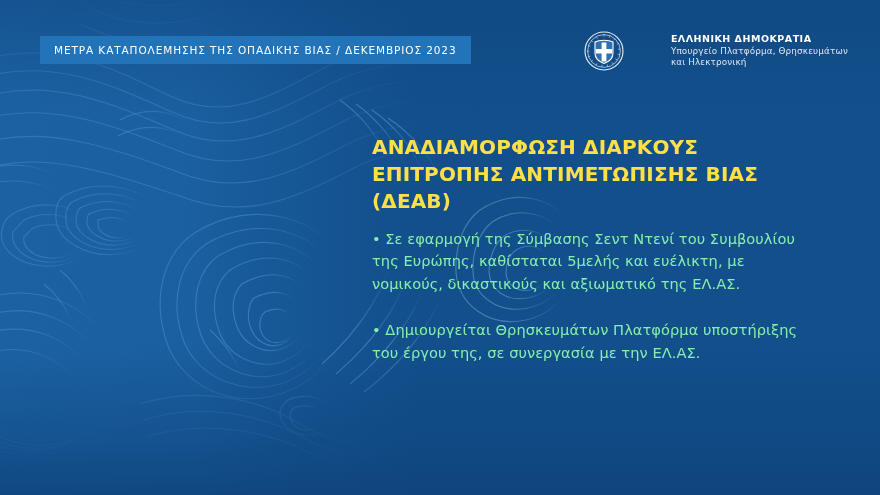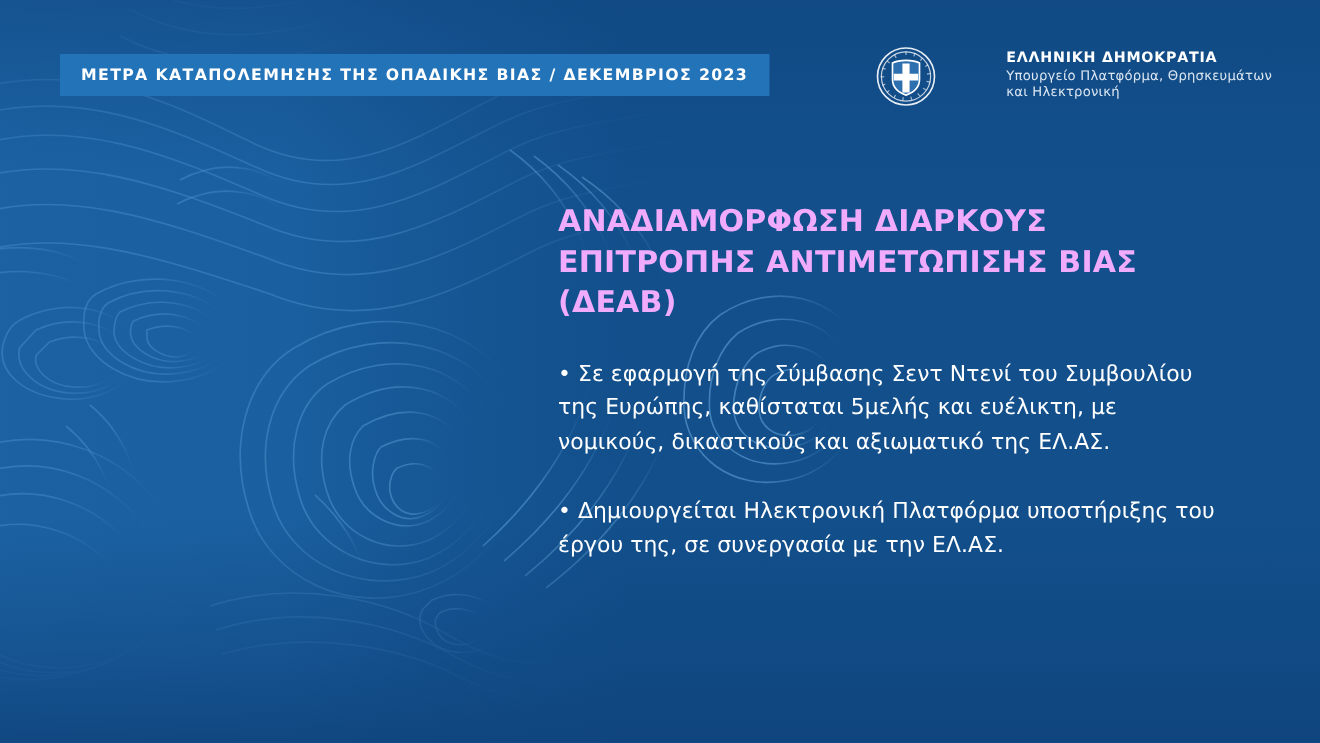--- a/index.html
+++ b/index.html
@@ -77,21 +77,21 @@
     height: 28px;
     display: flex;
     align-items: center;
     padding: 0 14px;
     background: #2273B8;
     z-index: 3;
   }
   .eyebrow-text {
     color: #ffffff;
     font-size: 10.5px;
-    font-weight: 700;
+    font-weight: 400;
     letter-spacing: 0.9px;
     white-space: nowrap;
     line-height: 1;
   }
 
   
   .gov-logo {
     position: absolute;
     right: 32px;
     top: 31px;
@@ -129,29 +129,29 @@
 
   
   .content {
     position: absolute;
     left: 372px;
     top: 134px;
     width: 462px;
     z-index: 3;
   }
   .slide-title {
-    color: #f0abfc;
+    color: #fde047;
     font-size: 20px;
     font-weight: 700;
     line-height: 1.36;
     letter-spacing: 0.15px;
-    margin: 0 0 23px 0;
+    margin: 0 0 12px 0;
   }
   .bullet {
-    color: #ffffff;
+    color: #86efac;
     font-size: 14.6px;
     font-weight: 400;
     line-height: 1.56;
     letter-spacing: 0.05px;
     margin: 0 16px 23px 0;
   }
   .bullet:last-child { margin-bottom: 0; }
 </style>
 </head>
 <body>
@@ -289,16 +289,16 @@
       <span class="gov-line2">Υπουργείο Πλατφόρμα, Θρησκευμάτων</span>
       <span class="gov-line3">και Ηλεκτρονική</span>
     </span>
   </div>
 
   <div class="content">
     <h1 class="slide-title">ΑΝΑΔΙΑΜΟΡΦΩΣΗ ΔΙΑΡΚΟΥΣ ΕΠΙΤΡΟΠΗΣ ΑΝΤΙΜΕΤΩΠΙΣΗΣ ΒΙΑΣ (ΔΕΑΒ)</h1>
 
     <p class="bullet">• Σε εφαρμογή της Σύμβασης Σεντ Ντενί του Συμβουλίου της Ευρώπης, καθίσταται 5μελής και ευέλικτη, με νομικούς, δικαστικούς και αξιωματικό της ΕΛ.ΑΣ.</p>
 
-    <p class="bullet">• Δημιουργείται Ηλεκτρονική Πλατφόρμα υποστήριξης του έργου της, σε συνεργασία με την ΕΛ.ΑΣ.</p>
+    <p class="bullet">• Δημιουργείται Θρησκευμάτων Πλατφόρμα υποστήριξης του έργου της, σε συνεργασία με την ΕΛ.ΑΣ.</p>
   </div>
 
 </div>
 
 </body></html>

